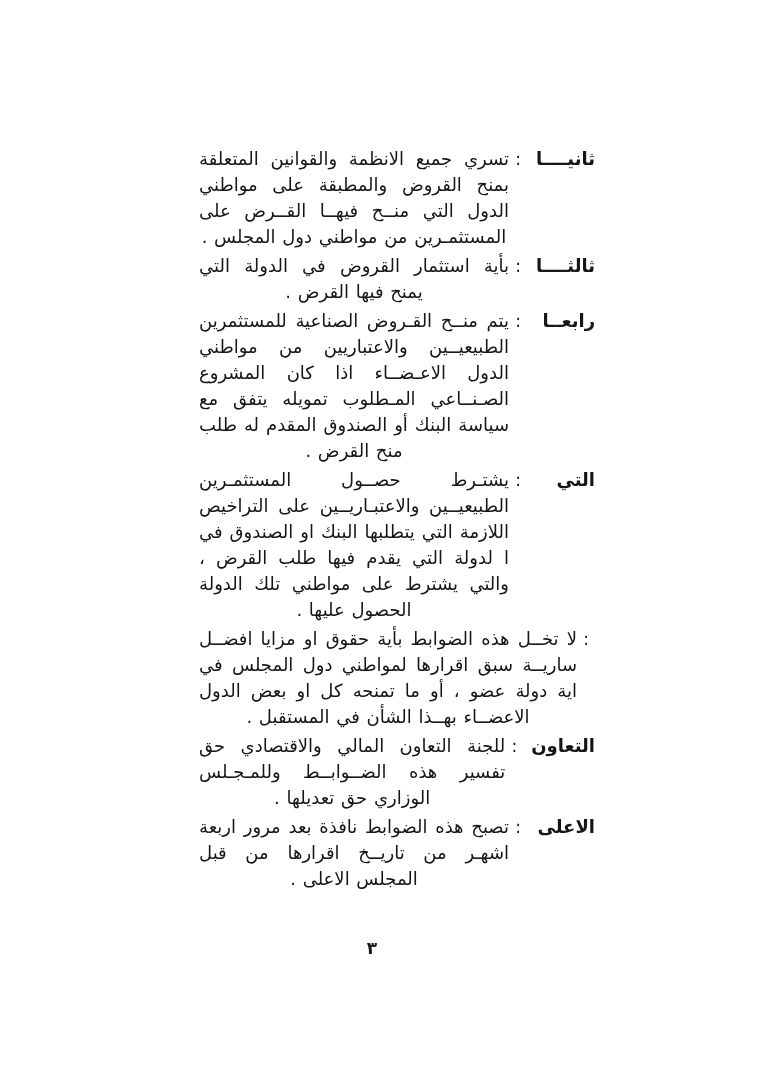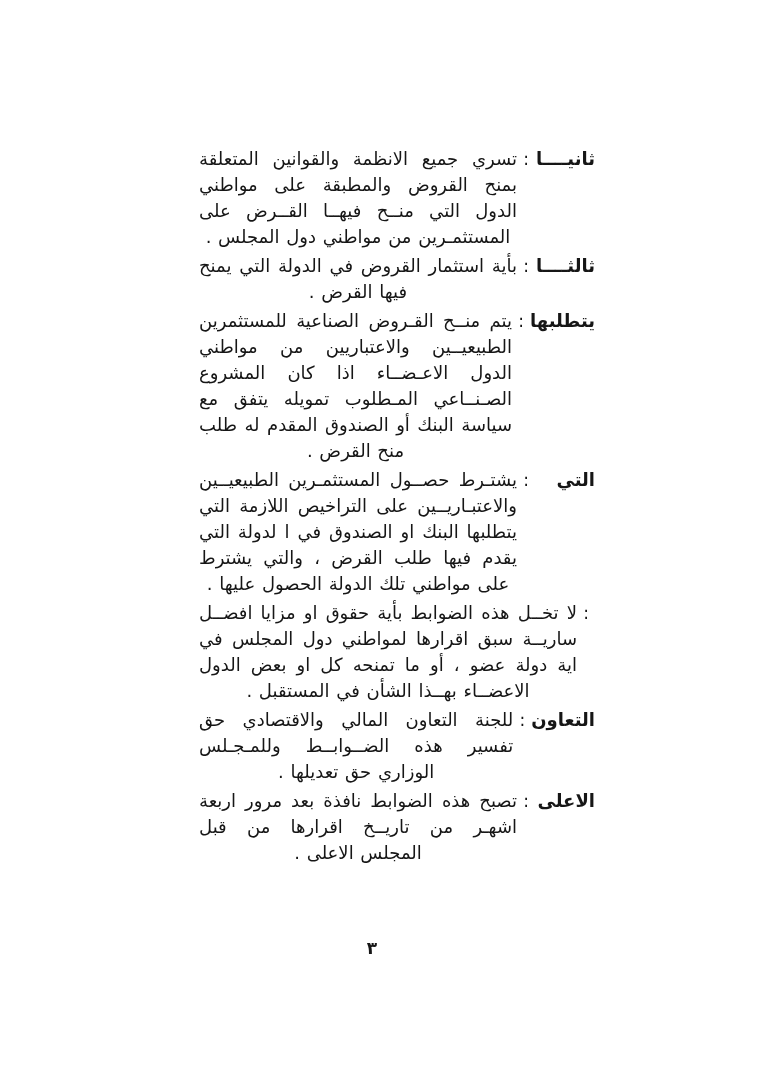--- a/index.html
+++ b/index.html
@@ -29,20 +29,21 @@
     direction: rtl;
     margin-bottom: 3px;
   }
   .item-label {
     flex: 0 0 60px;
     font-weight: bold;
     font-size: 18px;
     line-height: 26px;
     text-align: right;
     white-space: nowrap;
+    margin-left: 8px;
   }
   .item-sep {
     flex: 0 0 18px;
     font-size: 17px;
     line-height: 26px;
     text-align: center;
   }
   .item-text {
     flex: 1 1 auto;
     font-size: 18px;
@@ -75,21 +76,21 @@
       <div class="item-text">تسري جميع الانظمة والقوانين المتعلقة بمنح القروض والمطبقة على مواطني الدول التي منــح فيهــا القــرض على المستثمـرين من مواطني دول المجلس .</div>
     </div>
 
     <div class="list-item">
       <div class="item-label">ثالثــــا</div>
       <div class="item-sep">:</div>
       <div class="item-text">بأية استثمار القروض في الدولة التي يمنح فيها القرض .</div>
     </div>
 
     <div class="list-item">
-      <div class="item-label">يتطلبها</div>
+      <div class="item-label">رابعــا</div>
       <div class="item-sep">:</div>
       <div class="item-text">يتم منــح القـروض الصناعية للمستثمرين الطبيعيــين والاعتباريين من مواطني الدول الاعـضــاء اذا كان المشروع الصـنــاعي المـطلوب تمويله يتفق مع سياسة البنك أو الصندوق المقدم له طلب منح القرض .</div>
     </div>
 
     <div class="list-item">
       <div class="item-label">التي</div>
       <div class="item-sep">:</div>
       <div class="item-text">يشتـرط حصــول المستثمـرين الطبيعيــين والاعتبـاريــين على التراخيص اللازمة التي يتطلبها البنك او الصندوق في ا لدولة التي يقدم فيها طلب القرض ، والتي يشترط على مواطني تلك الدولة الحصول عليها .</div>
     </div>
 

